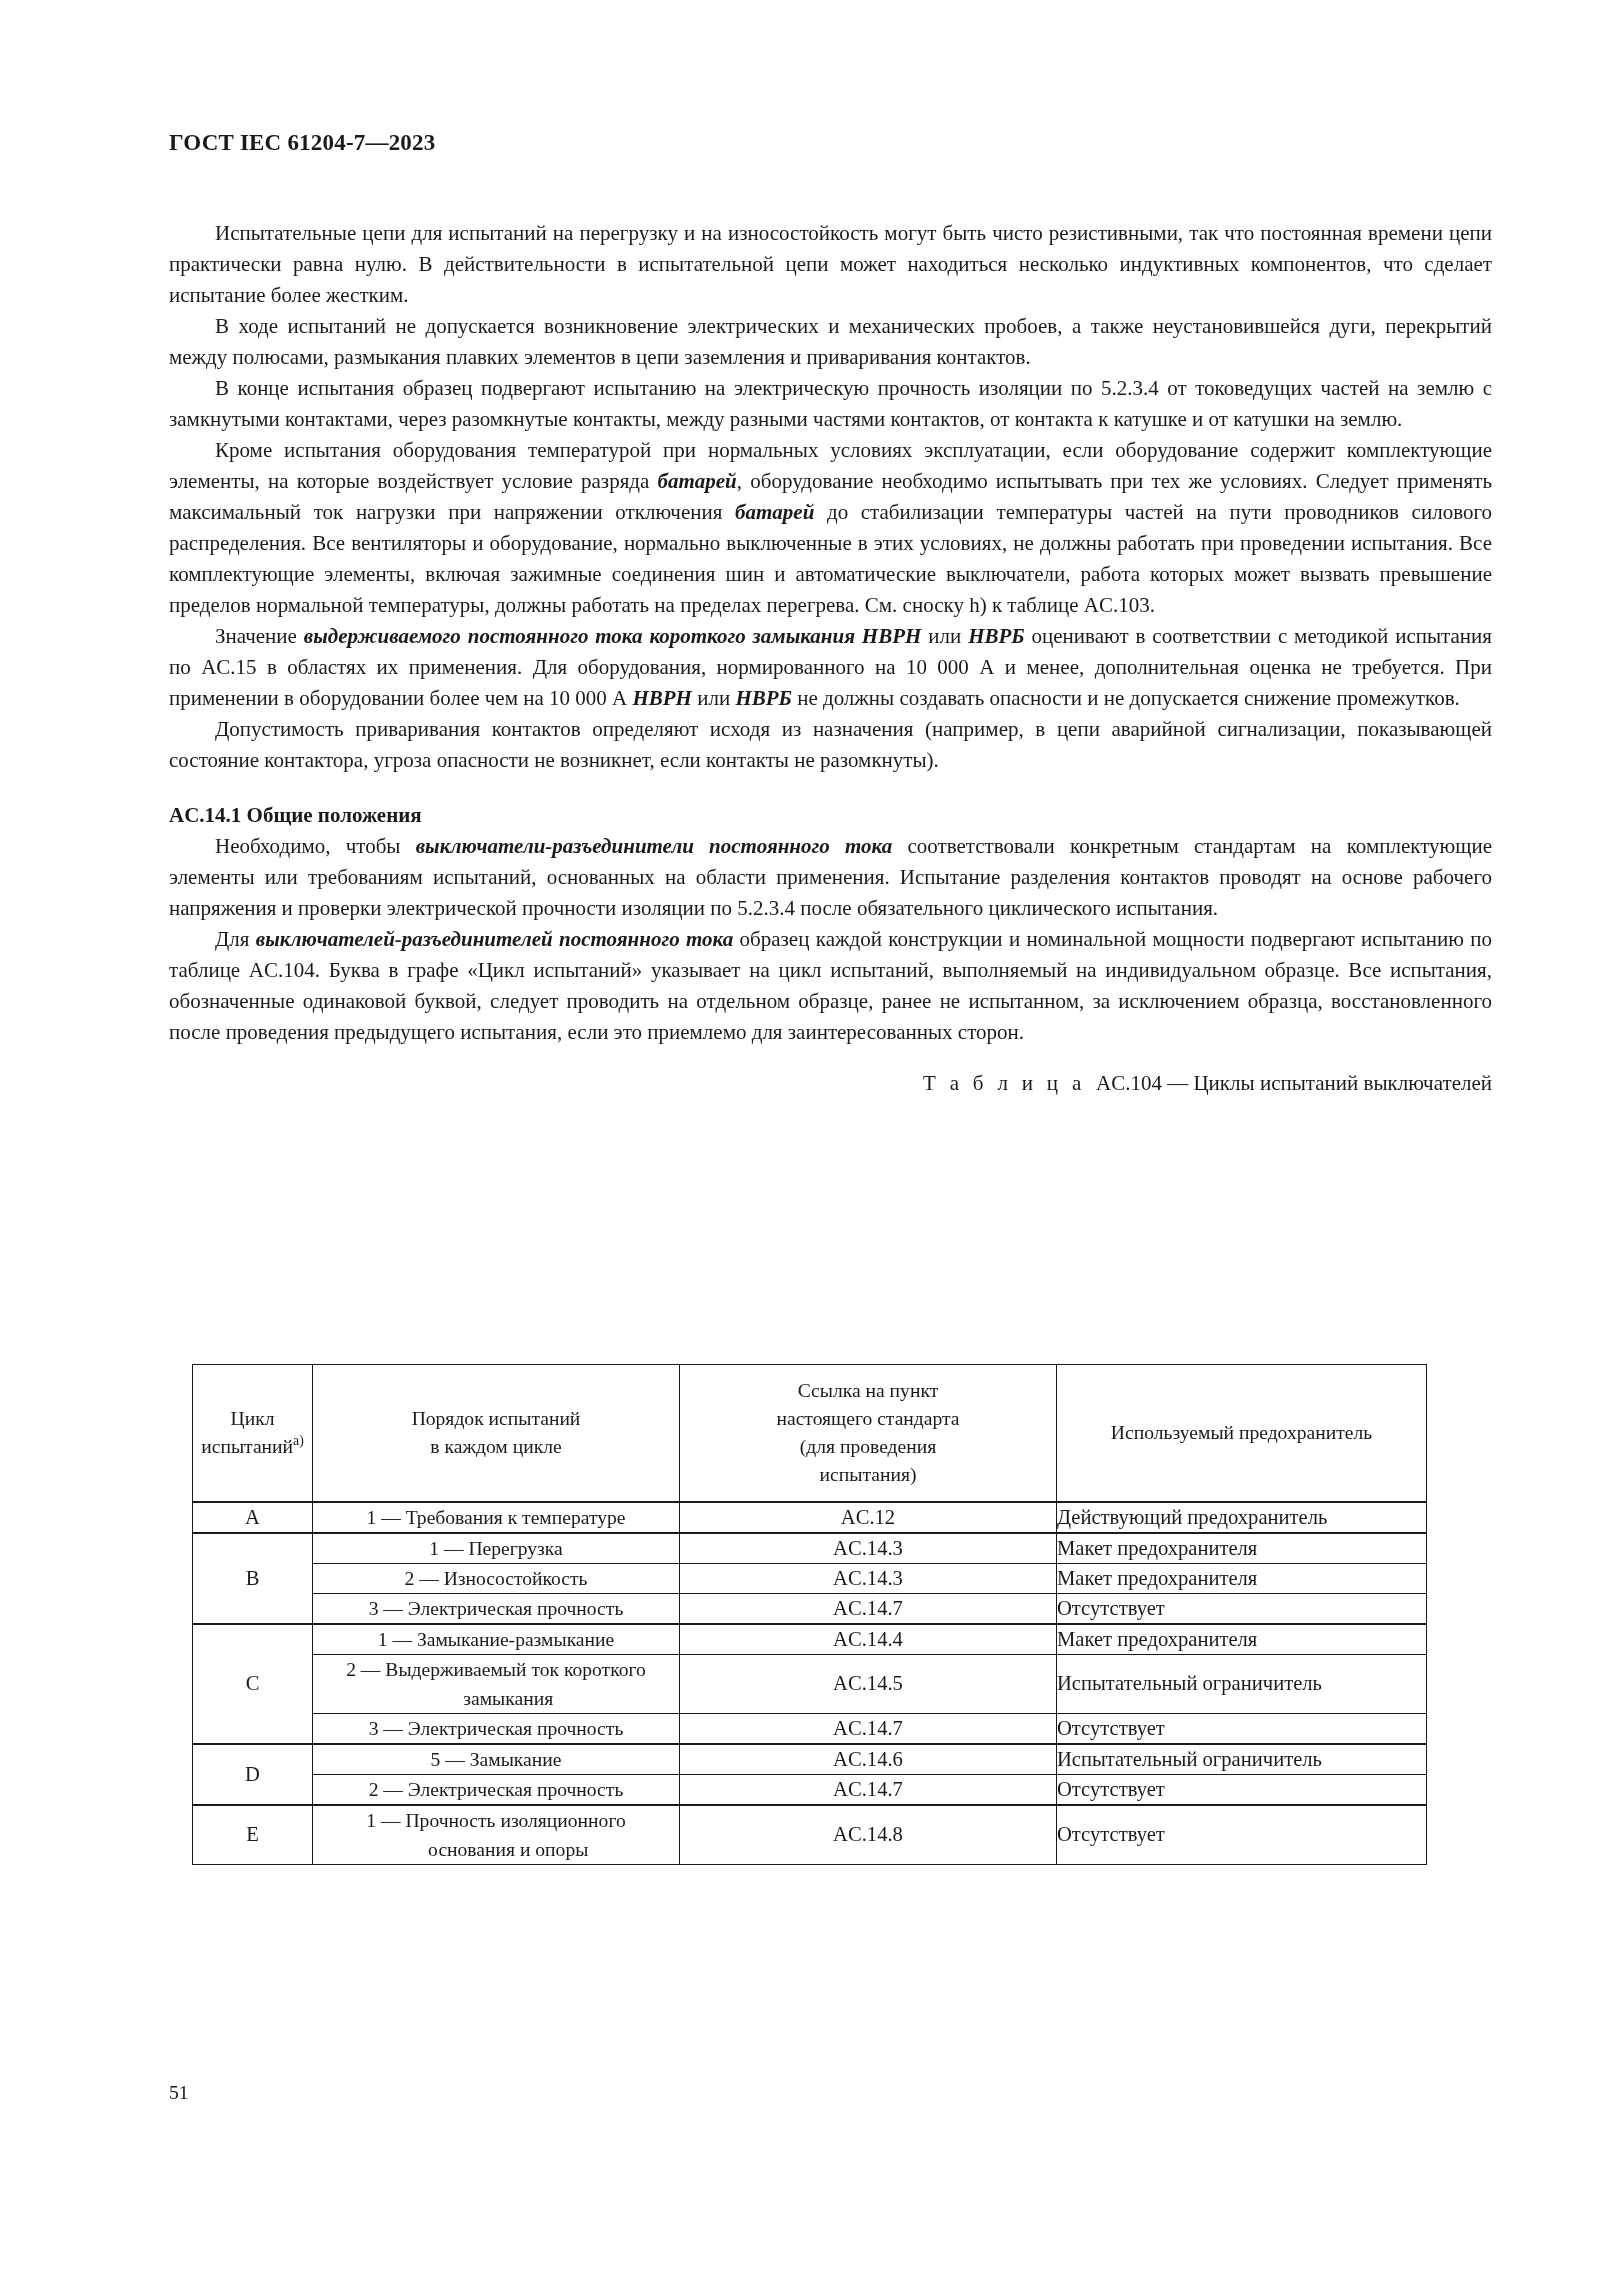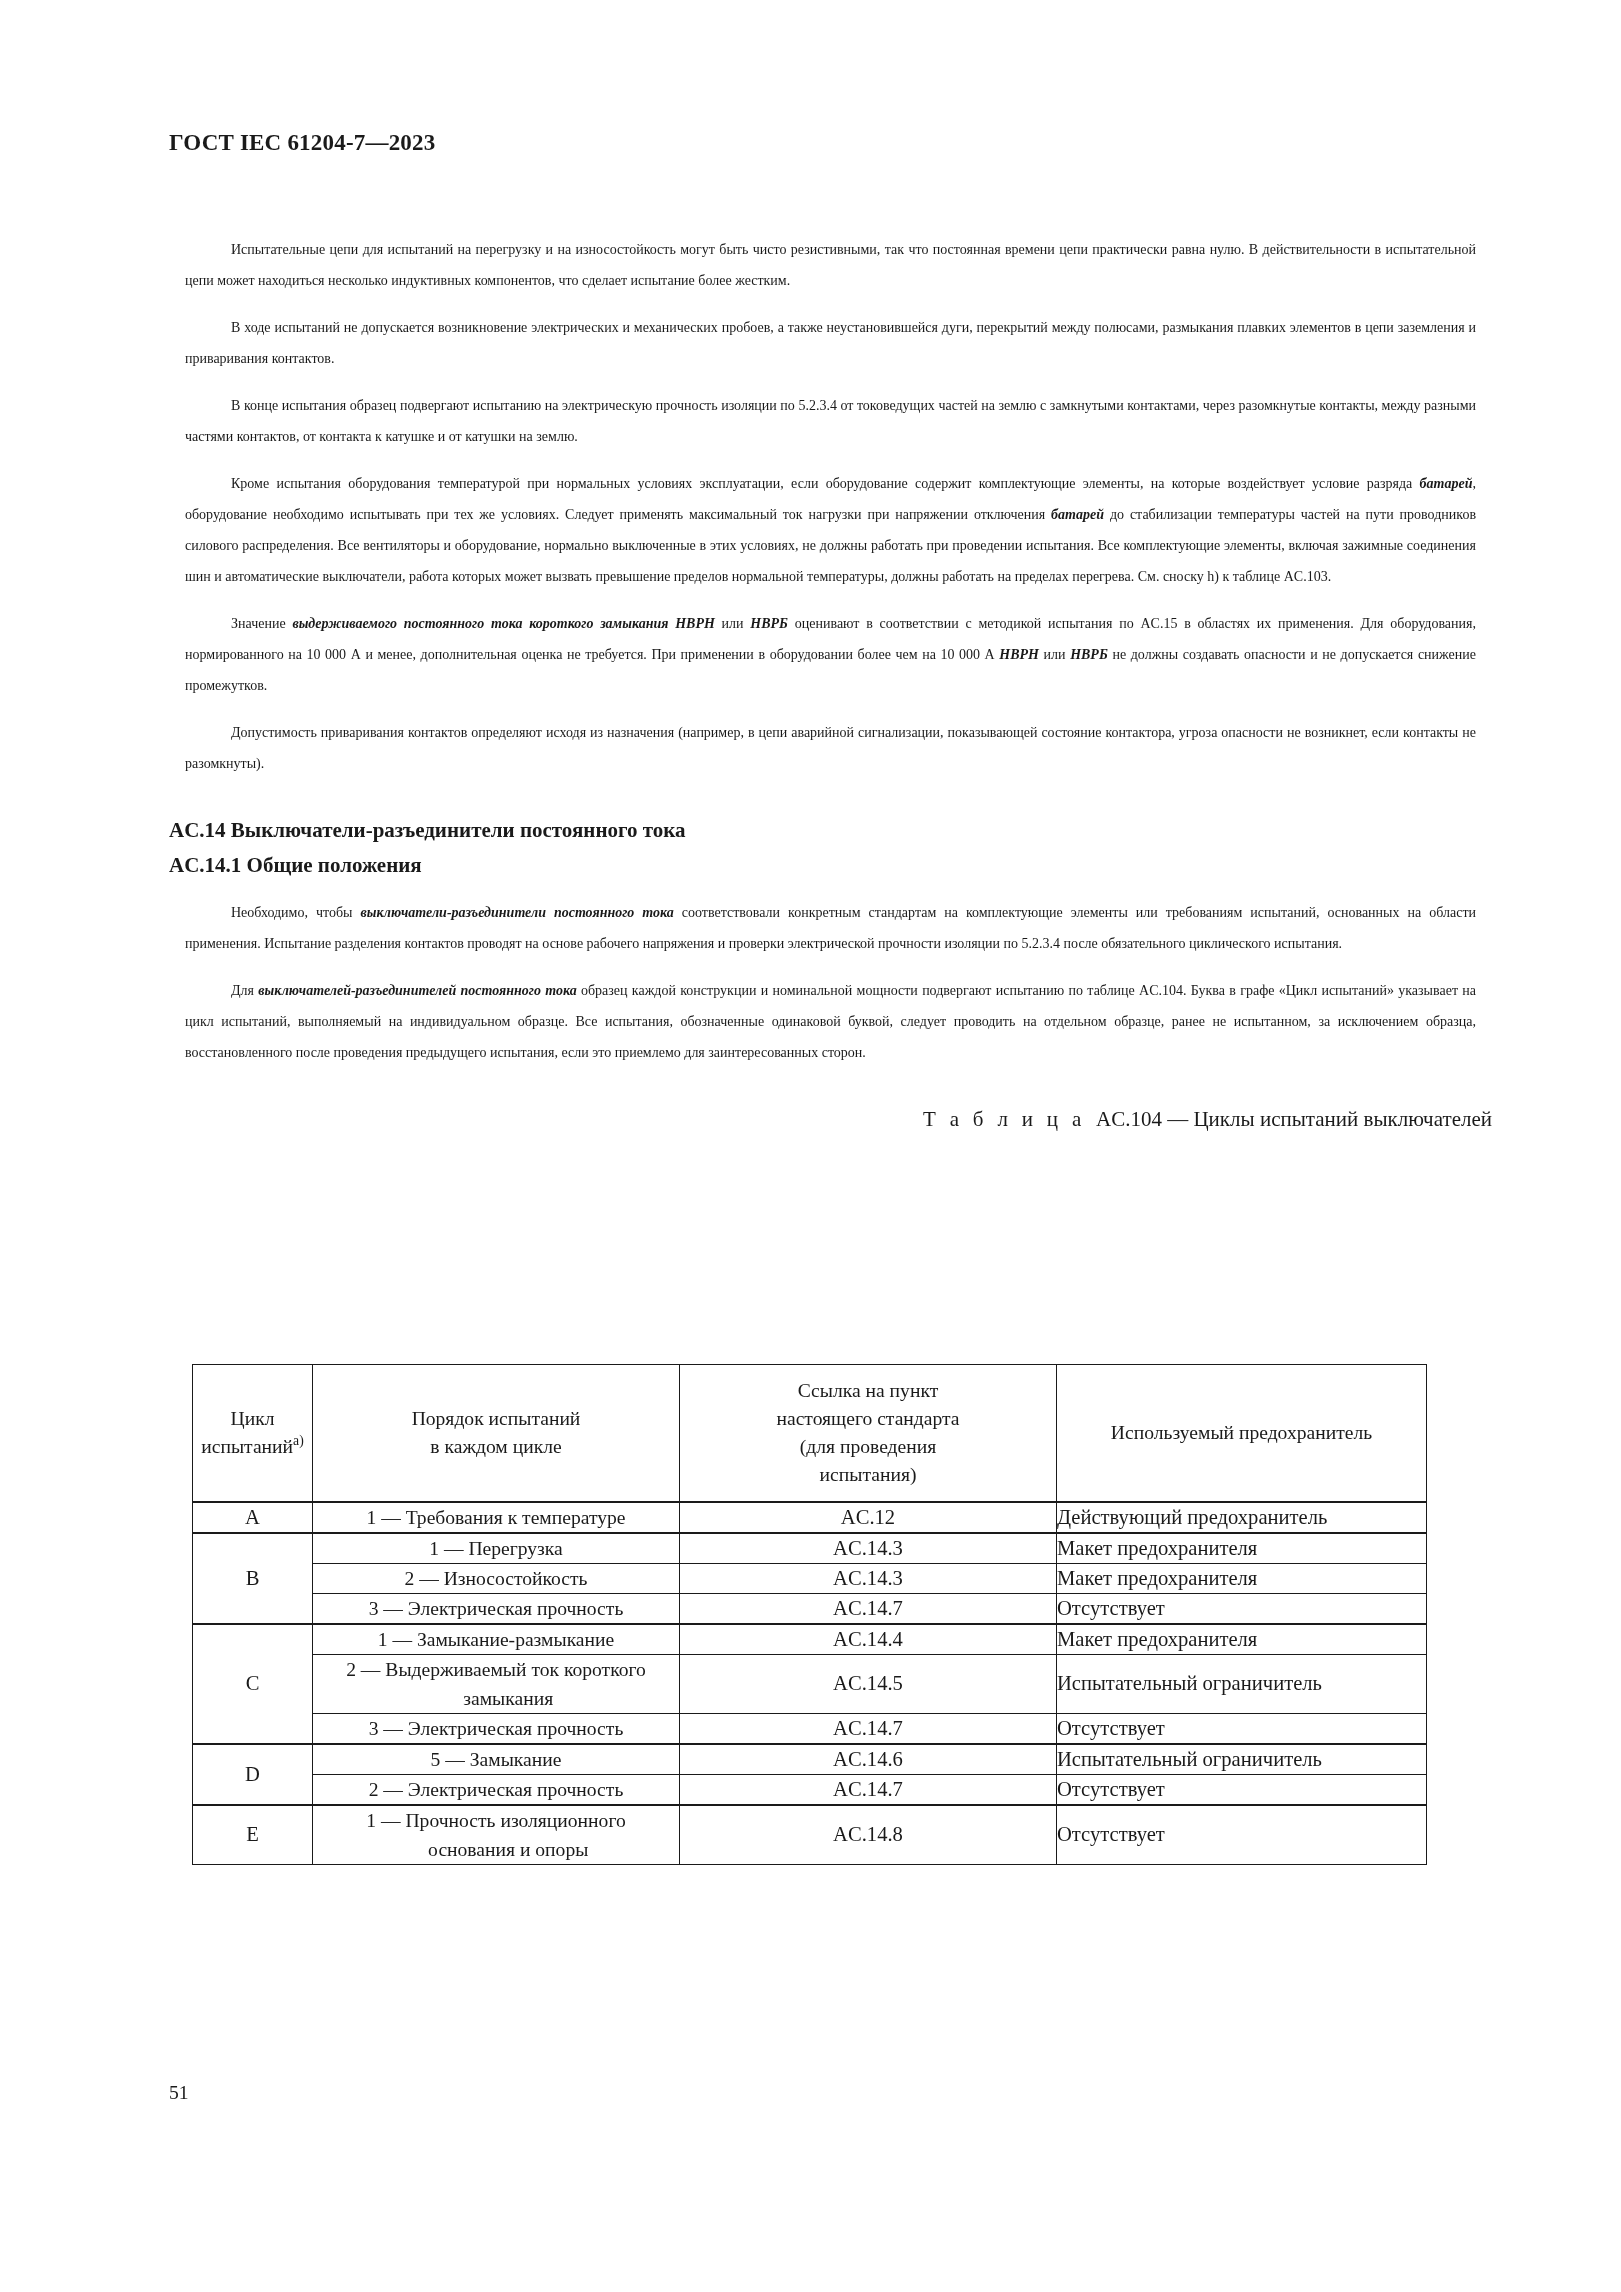--- a/index.html
+++ b/index.html
@@ -38,22 +38,22 @@
 
   
   .content {
     position: absolute;
     left: 169px;
     top: 218px;
     width: 1323px;
   }
 
   p.para {
-    margin: 16px;
-    font-size: 14px;
+    margin: 0;
+    font-size: 21px;
     line-height: 31px;
     text-align: justify;
     text-indent: 46px;
     hyphens: manual;
   }
 
   b.bi {
     font-weight: bold;
     font-style: italic;
   }
@@ -179,21 +179,20 @@
     <div id="body-paragraphs">
         <p class="para"><span>Испытательные цепи для испытаний на перегрузку и на износостойкость могут быть чисто резистивными, так что постоянная времени цепи практически равна нулю. В действительности в испытательной цепи может находиться несколько индуктивных компонентов, что сделает испытание более жестким.</span></p>
         <p class="para"><span>В ходе испытаний не допускается возникновение электрических и механических пробоев, а также неустановившейся дуги, перекрытий между полюсами, размыкания плавких элементов в цепи заземления и приваривания контактов.</span></p>
         <p class="para"><span>В конце испытания образец подвергают испытанию на электрическую прочность изоляции по 5.2.3.4 от токоведущих частей на землю с замкнутыми контактами, через разомкнутые контакты, между разными частями контактов, от контакта к катушке и от катушки на землю.</span></p>
         <p class="para"><span>Кроме испытания оборудования температурой при нормальных условиях эксплуатации, если оборудование содержит комплектующие элементы, на которые воздействует условие разряда </span><b class="bi">батарей</b><span>, оборудование необходимо испытывать при тех же условиях. Следует применять максимальный ток нагрузки при напряжении отключения </span><b class="bi">батарей</b><span> до стабилизации температуры частей на пути проводников силового распределения. Все вентиляторы и оборудование, нормально выключенные в этих условиях, не должны работать при проведении испытания. Все комплектующие элементы, включая зажимные соединения шин и автоматические выключатели, работа которых может вызвать превышение пределов нормальной температуры, должны работать на пределах перегрева. См. сноску h) к таблице AC.103.</span></p>
         <p class="para"><span>Значение </span><b class="bi">выдерживаемого постоянного тока короткого замыкания НВРН</b><span> или </span><b class="bi">НВРБ</b><span> оценивают в соответствии с методикой испытания по AC.15 в областях их применения. Для оборудования, нормированного на 10 000 А и менее, дополнительная оценка не требуется. При применении в оборудовании более чем на 10 000 А </span><b class="bi">НВРН</b><span> или </span><b class="bi">НВРБ</b><span> не должны создавать опасности и не допускается снижение промежутков.</span></p>
         <p class="para"><span>Допустимость приваривания контактов определяют исходя из назначения (например, в цепи аварийной сигнализации, показывающей состояние контактора, угроза опасности не возникнет, если контакты не разомкнуты).</span></p>
       </div>
 
     <div class="gap-before-heading"></div>
-    <h3 class="heading">AC.14 Выключатели-разъединители постоянного тока</h3>
     <div class="gap-small"></div>
     <h3 class="heading">AC.14.1 Общие положения</h3>
 
     <div id="body-paragraphs-2">
         <p class="para"><span>Необходимо, чтобы </span><b class="bi">выключатели-разъединители постоянного тока</b><span> соответствовали конкретным стандартам на комплектующие элементы или требованиям испытаний, основанных на области применения. Испытание разделения контактов проводят на основе рабочего напряжения и проверки электрической прочности изоляции по 5.2.3.4 после обязательного циклического испытания.</span></p>
         <p class="para"><span>Для </span><b class="bi">выключателей-разъединителей постоянного тока</b><span> образец каждой конструкции и номинальной мощности подвергают испытанию по таблице AC.104. Буква в графе «Цикл испытаний» указывает на цикл испытаний, выполняемый на индивидуальном образце. Все испытания, обозначенные одинаковой буквой, следует проводить на отдельном образце, ранее не испытанном, за исключением образца, восстановленного после проведения предыдущего испытания, если это приемлемо для заинтересованных сторон.</span></p>
       </div>
 
     <div class="gap-before-heading"></div>
     <p class="table-caption">

